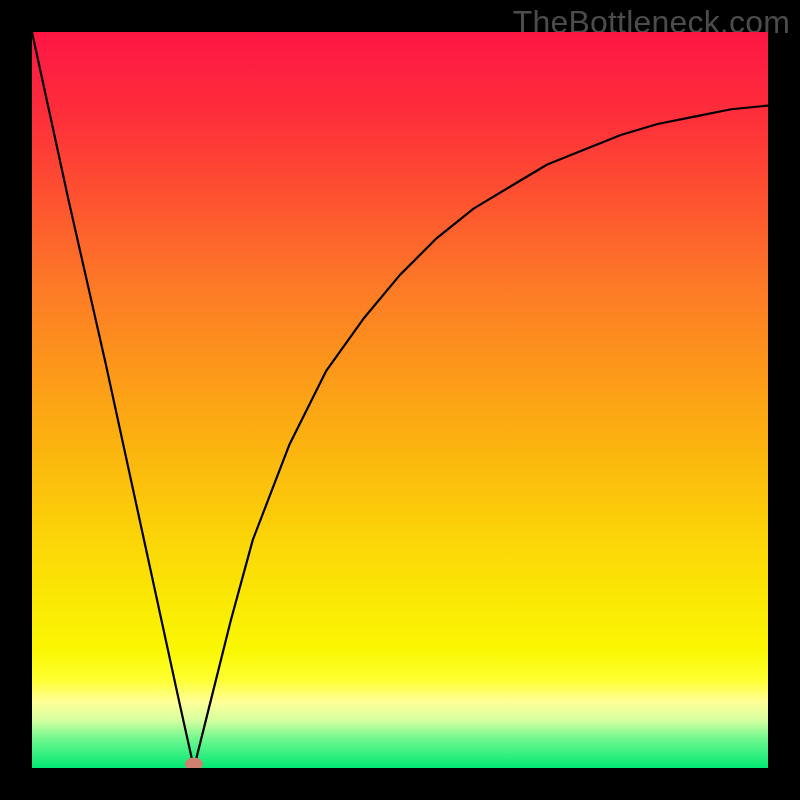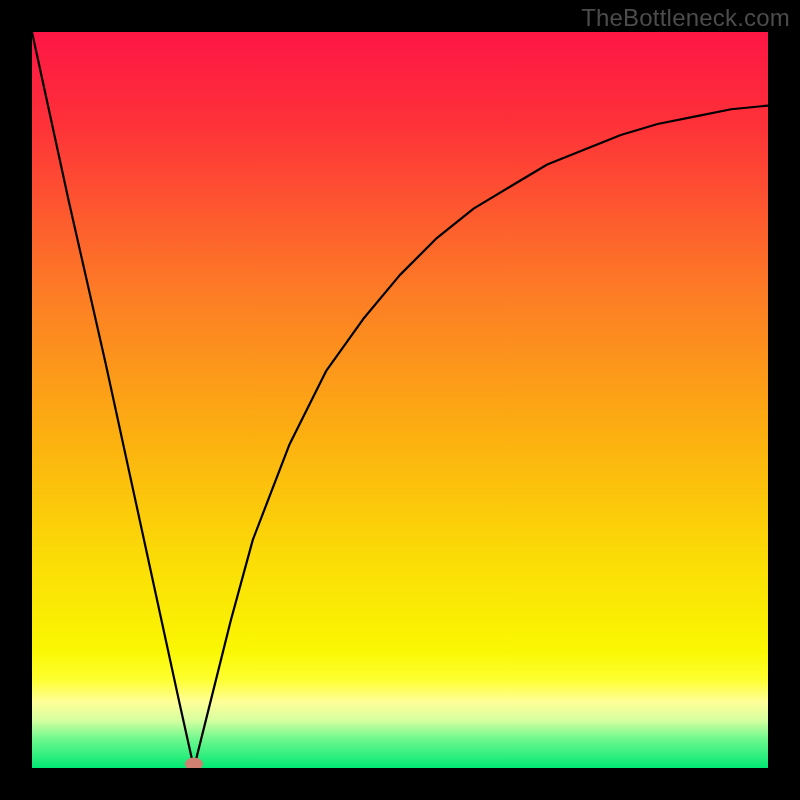--- a/index.html
+++ b/index.html
@@ -15,21 +15,21 @@
     position: relative;
     width: 800px;
     height: 800px;
     background: #000;
   }
   .watermark {
     position: absolute;
     top: 4px;
     right: 10px;
     color: #4c4c4c;
-    font-size: 24px;
+    font-size: 32px;
     font-weight: 500;
     letter-spacing: 0.2px;
     user-select: none;
   }
   .plot {
     position: absolute;
     top: 32px;
     left: 32px;
     display: block;
   }

